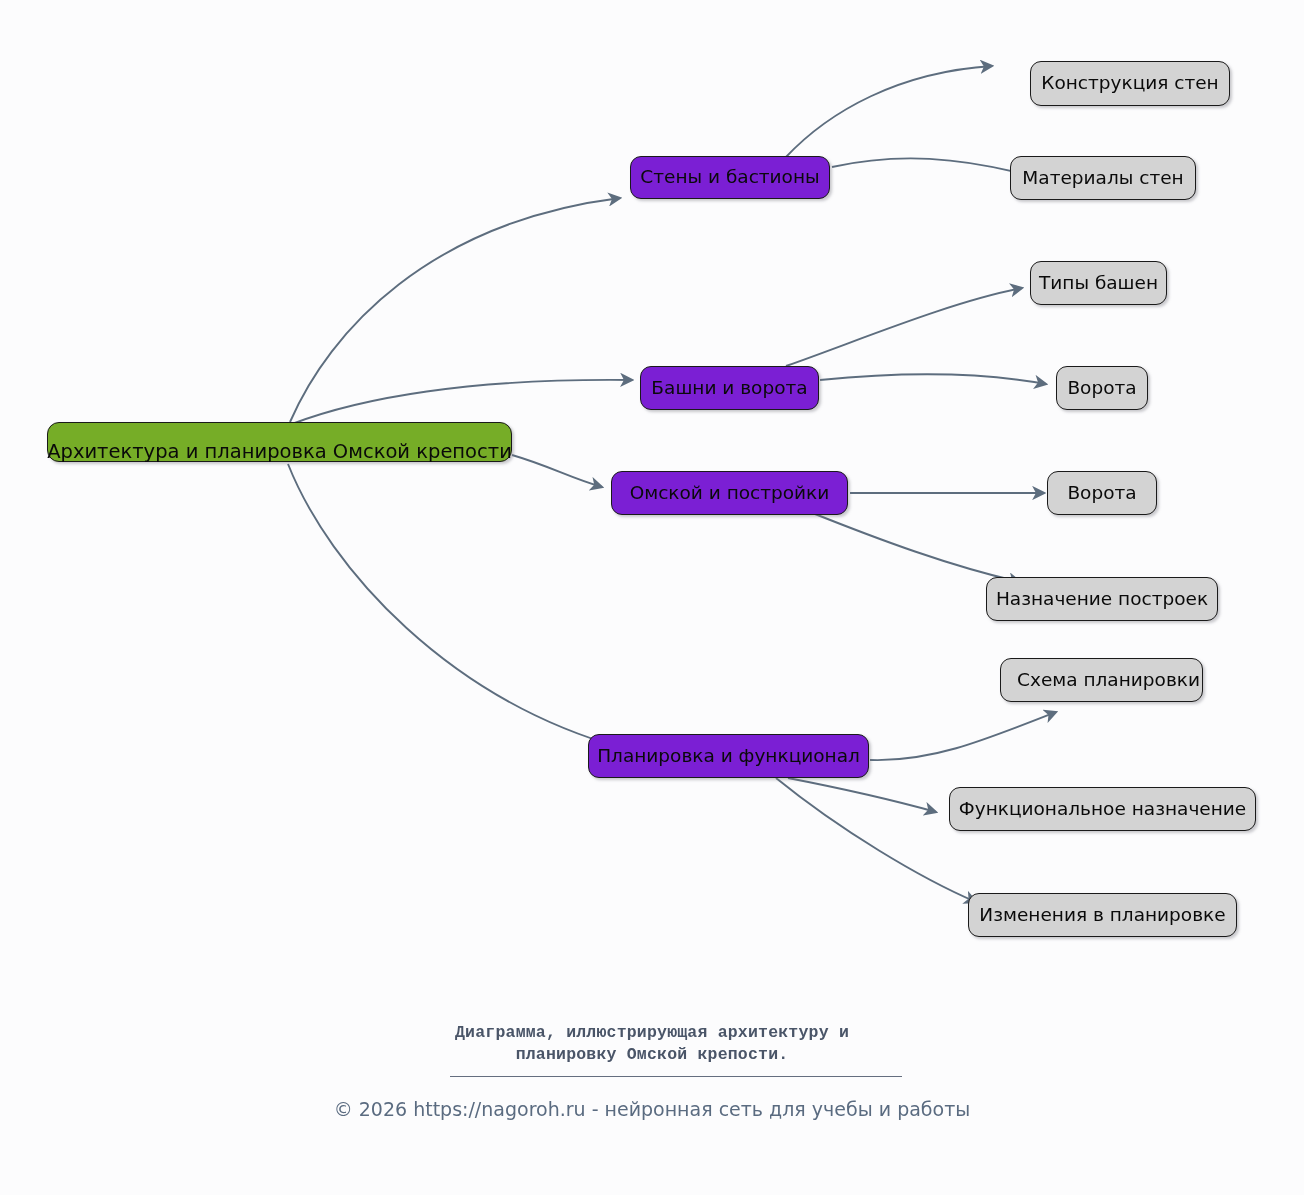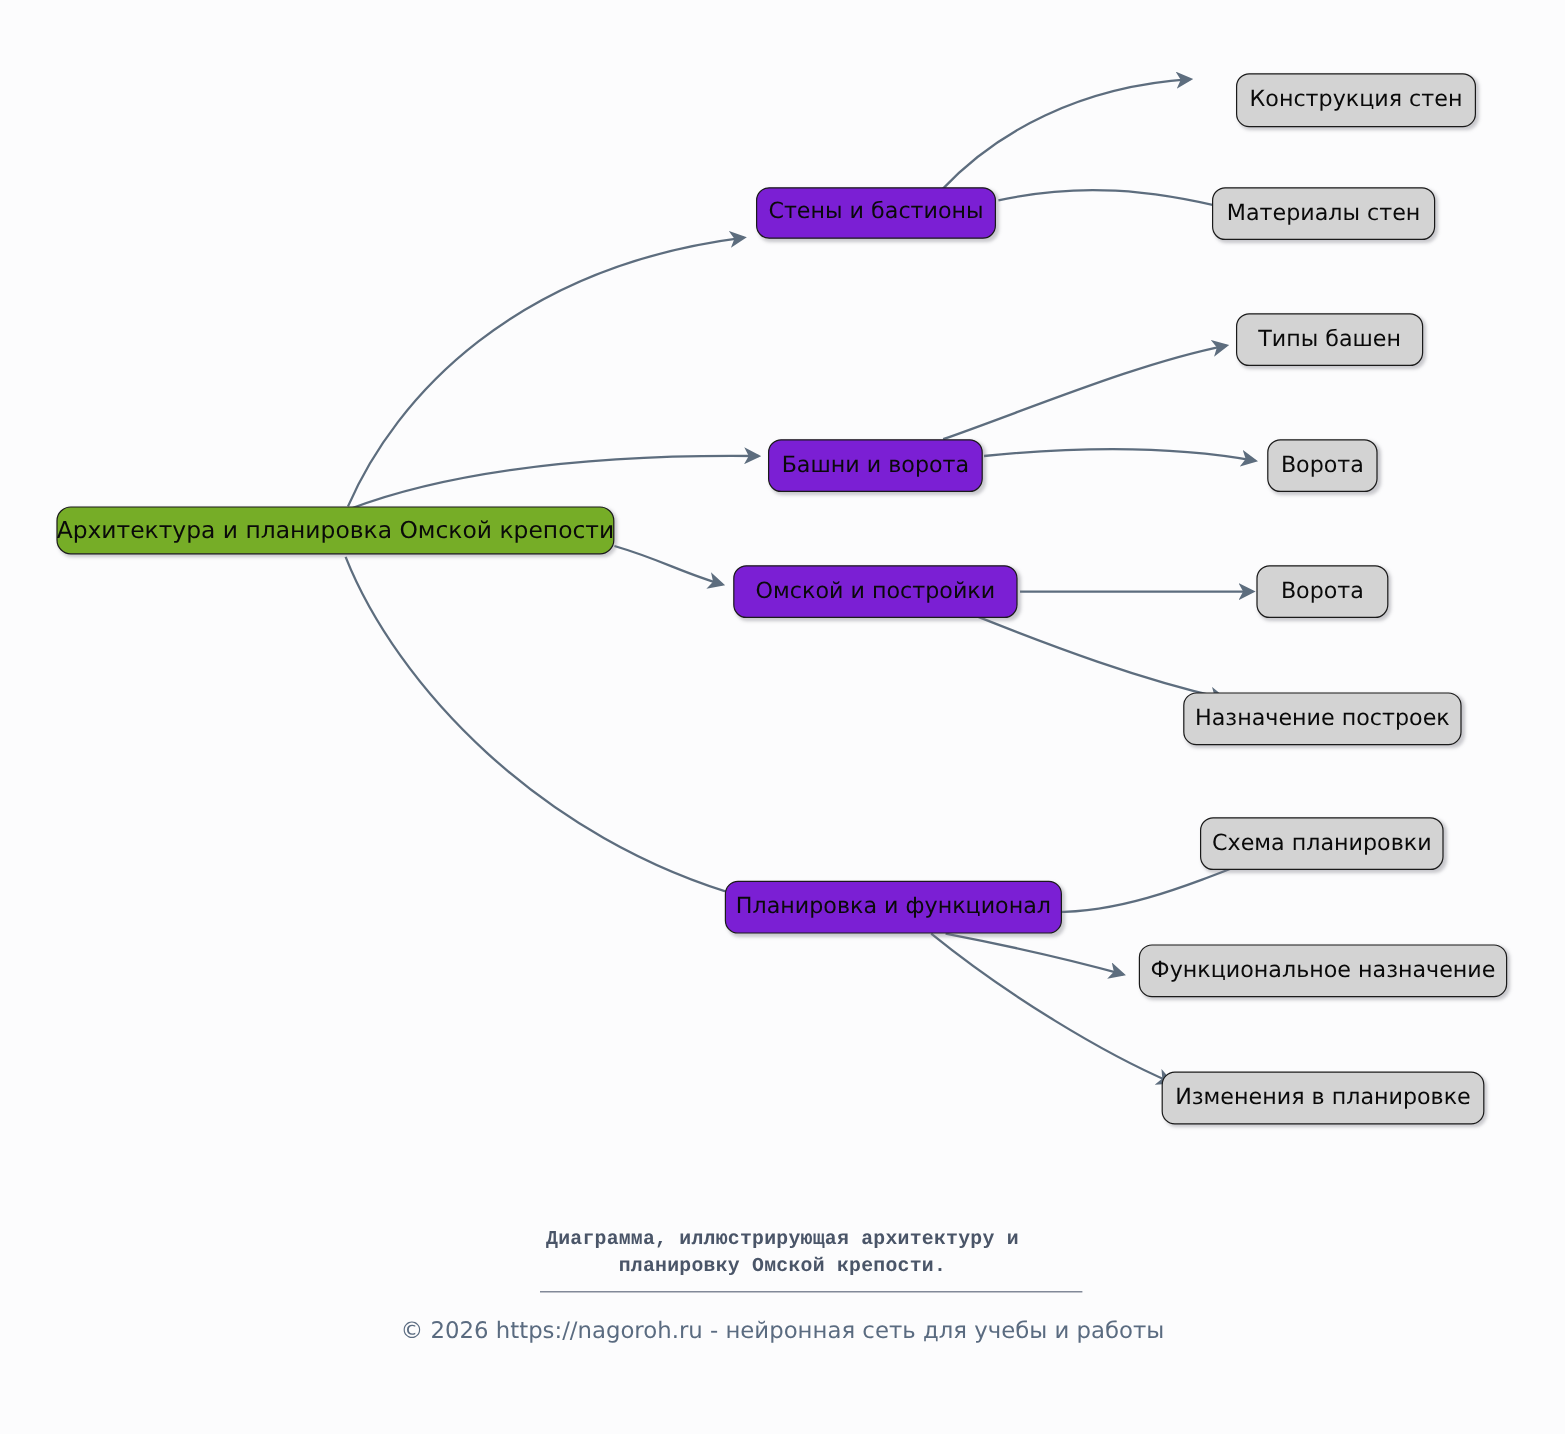--- a/index.html
+++ b/index.html
@@ -118,58 +118,58 @@
 
       <path d="M 850,493 C 920,493 990,493 1044,493"></path>
       <path d="M 810,512 C 880,540 950,566 1020,582"></path>
 
       <path d="M 870,760 C 930,762 980,742 1056,712"></path>
       <path d="M 788,778 C 850,790 900,802 936,812"></path>
       <path d="M 776,778 C 840,830 920,878 976,902"></path>
     </g>
   </svg>
 
-  <div class="node root" style="left:47px; top:422px; width:465px; height:40px;">
+  <div class="node root" style="left:47px; top:422px; width:465px; height:40px;align-items:flex-end;">
     <span class="node-label">Архитектура и планировка Омской крепости</span>
   </div>
 
   <div class="node branch" style="left:630px; top:156px; width:200px; height:43px;">
     <span class="node-label">Стены и бастионы</span>
   </div>
   <div class="node leaf" style="left:1001px; top:61px; width:200px; height:45px;margin-left:29px;">
     <span class="node-label">Конструкция стен</span>
   </div>
   <div class="node leaf" style="left:1010px; top:156px; width:186px; height:44px;align-items:center;">
     <span class="node-label">Материалы стен</span>
   </div>
 
   <div class="node branch" style="left:640px; top:366px; width:179px; height:44px;">
     <span class="node-label">Башни и ворота</span>
   </div>
-  <div class="node leaf" style="left:1030px; top:261px; width:156px; height:44px;">
+  <div class="node leaf" style="left:1030px; top:261px; width:137px; height:44px;">
     <span class="node-label">Типы башен</span>
   </div>
   <div class="node leaf" style="left:1056px; top:366px; width:92px; height:44px;">
     <span class="node-label">Ворота</span>
   </div>
 
   <div class="node branch" style="left:611px; top:471px; width:237px; height:44px;">
     <span class="node-label">Омской и постройки</span>
   </div>
   <div class="node leaf" style="left:1047px; top:471px; width:110px; height:44px;">
     <span class="node-label">Ворота</span>
   </div>
   <div class="node leaf" style="left:986px; top:577px; width:232px; height:44px;">
     <span class="node-label">Назначение построек</span>
   </div>
 
-  <div class="node branch" style="left:588px; top:734px; width:281px; height:44px;margin-left:16px;">
+  <div class="node branch" style="left:588px; top:734px; width:281px; height:44px;">
     <span class="node-label">Планировка и функционал</span>
   </div>
-  <div class="node leaf" style="left:1000px; top:681px; width:203px; height:44px;">
+  <div class="node leaf" style="left:1000px; top:658px; width:203px; height:44px;justify-content:flex-end;">
     <span class="node-label">Схема планировки</span>
   </div>
   <div class="node leaf" style="left:949px; top:787px; width:307px; height:44px;">
     <span class="node-label">Функциональное назначение</span>
   </div>
   <div class="node leaf" style="left:968px; top:893px; width:269px; height:44px;">
     <span class="node-label">Изменения в планировке</span>
   </div>
 
   <div id="caption">

